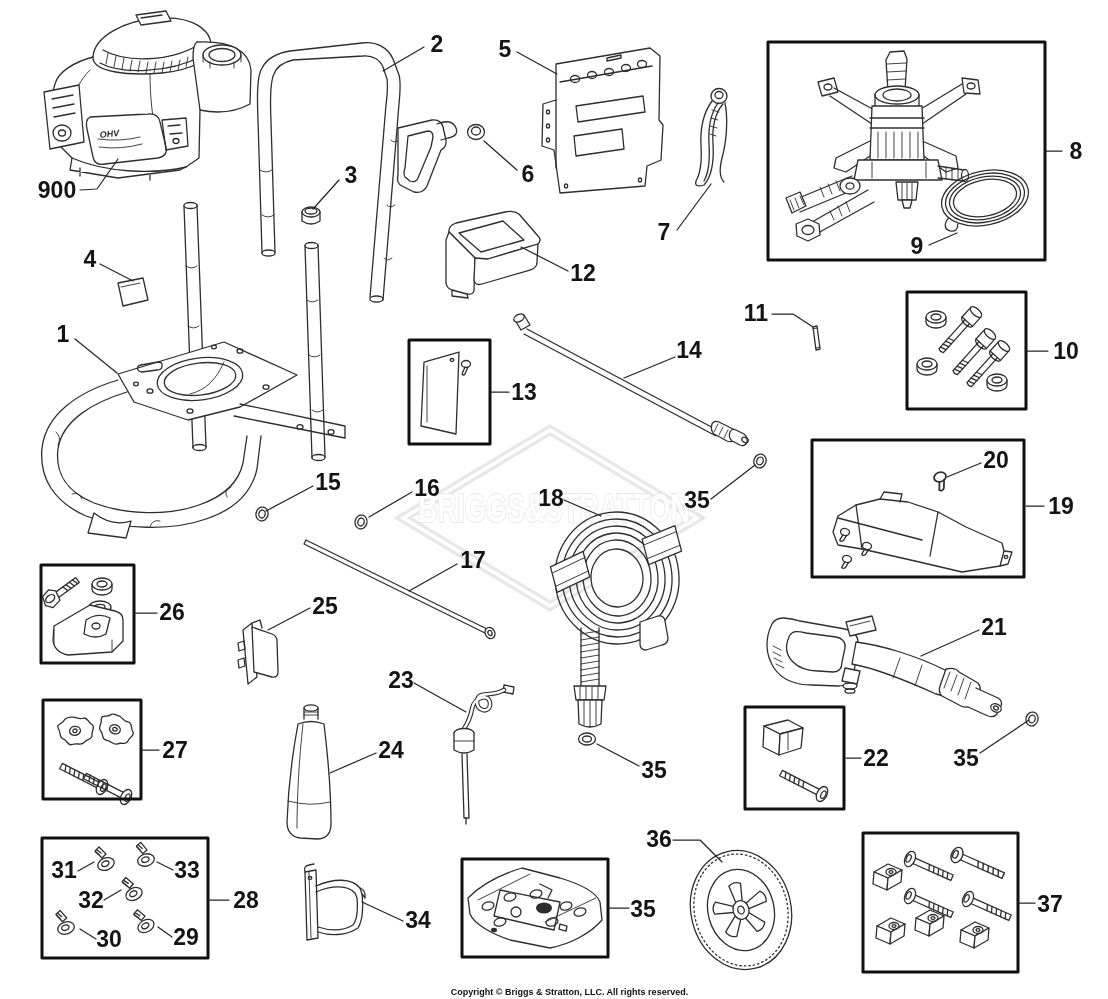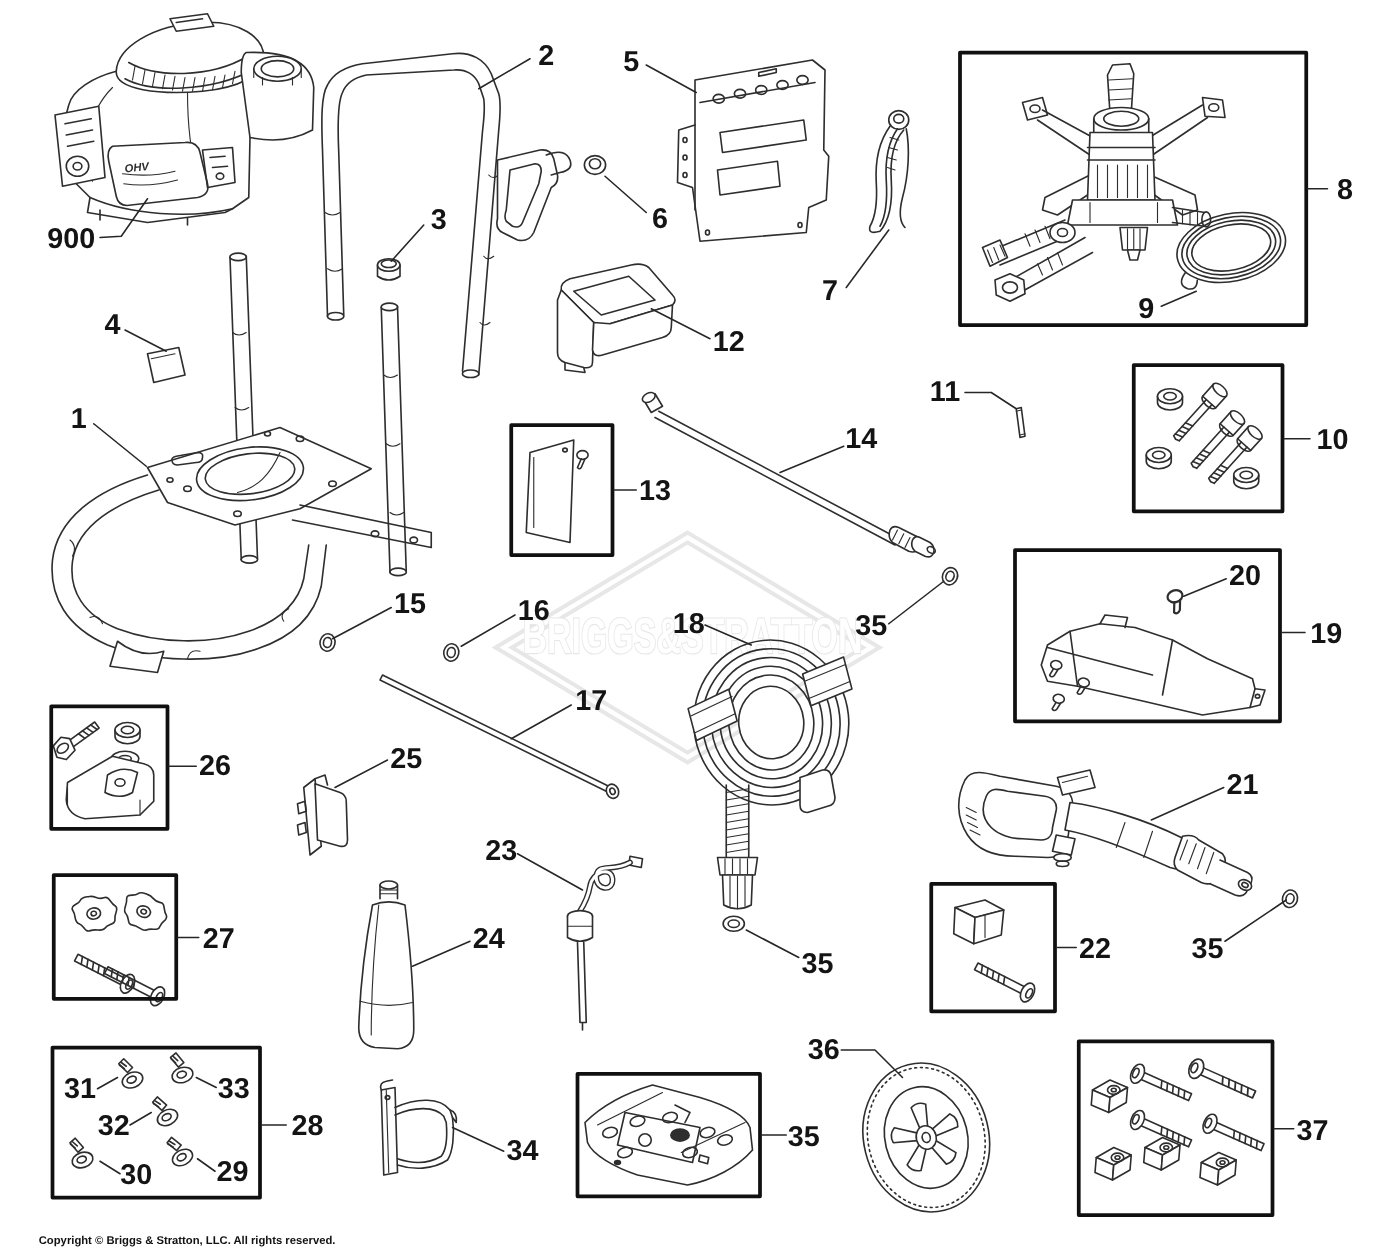--- a/index.html
+++ b/index.html
@@ -17,21 +17,21 @@
   #art .tube2{stroke:#fff;stroke-width:2.4;}
   #art .kitbox{stroke:#101010;stroke-width:3;fill:none;}
   #art .leader{stroke:#262626;stroke-width:1.25;fill:none;}
   #art text.callout{font:700 23px "Liberation Sans",sans-serif;fill:#141414;
       text-anchor:middle;stroke:none;}
   #art text.badge{font:italic 700 9px "Liberation Sans",sans-serif;fill:var(--ink);stroke:none;}
   #art .wm-poly{stroke:var(--wm);stroke-width:10;fill:none;}
   #art .wm-poly2{stroke:#fff;stroke-width:3.5;fill:none;}
   #art text.wm-text{font:700 40px "Liberation Sans",sans-serif;fill:#fff;
       stroke:var(--wm);stroke-width:1.8;paint-order:stroke;text-anchor:middle;}
-  .copyright{position:absolute;left:0;right:0;bottom:2px;text-align:left;
+  .copyright{position:absolute;left:0;right:0;bottom:2px;text-align:center;
       font:700 9px "Liberation Sans",sans-serif;color:#111;margin-left:31px;}
 </style>
 </head>
 <body>
 
 <div class="page">
 <svg id="art" width="1108" height="999" viewBox="0 0 1108 999">
 
   <defs>
     <g id="oring">

